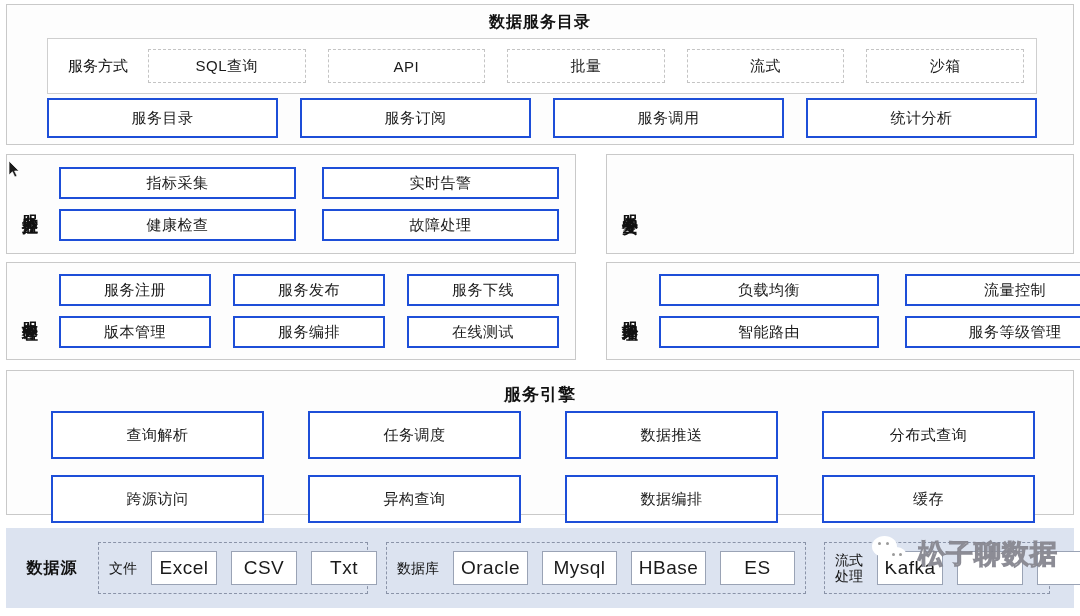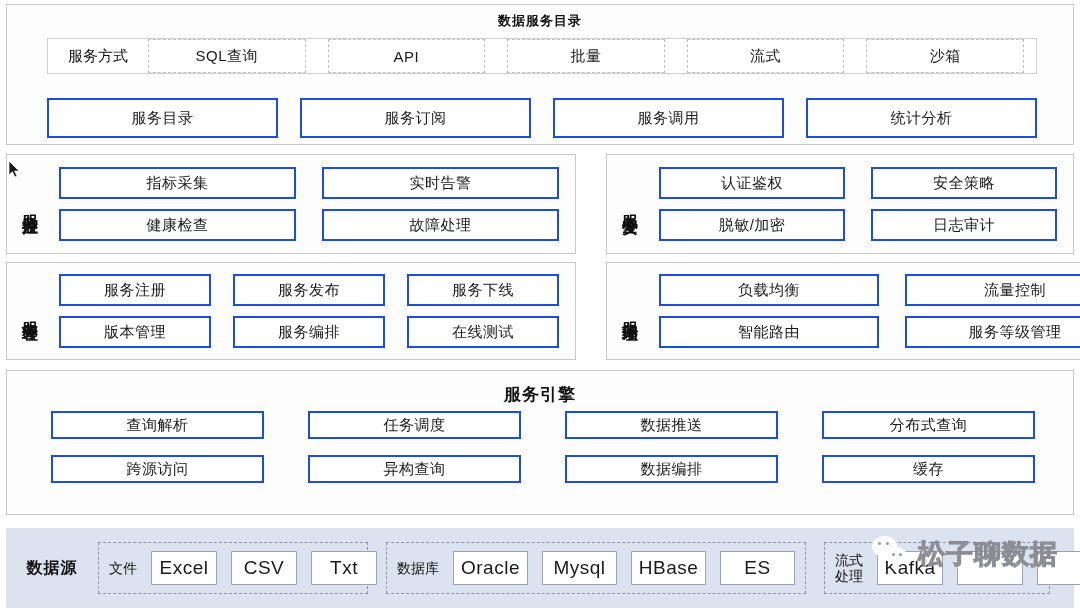--- a/index.html
+++ b/index.html
@@ -43,31 +43,31 @@
 
   
   #catalog {
     left: 6px;
     top: 4px;
     width: 1068px;
     height: 141px;
   }
   #catalog .title {
     text-align: center;
-    font-size: 13px;
+    font-size: 16px;
     font-weight: bold;
     margin-top: 7px;
     letter-spacing: 1px;
   }
   #mode-row {
     position: absolute;
     left: 40px;
     top: 33px;
     width: 990px;
-    height: 36px;
+    height: 56px;
     border: 1px solid #cfcfcf;
     background: #fff;
     box-sizing: border-box;
     display: flex;
     align-items: center;
   }
   #mode-row .mode-label {
     width: 100px;
     text-align: center;
     font-size: 15px;
@@ -153,21 +153,21 @@
   }
   #engine-grid {
     position: absolute;
     left: 44px;
     top: 40px;
     width: 984px;
     display: grid;
     grid-template-columns: repeat(4, 1fr);
     gap: 16px 44px;
   }
-  #engine-grid .cell { height: 28px; }
+  #engine-grid .cell { height: 48px; }
 
   
   #source-bar {
     position: absolute;
     left: 6px;
     top: 528px;
     width: 1068px;
     height: 80px;
     background: #dce3f0;
     display: flex;
@@ -297,26 +297,20 @@
     <div class="quad-grid">
       <div class="cell">指标采集</div>
       <div class="cell">实时告警</div>
       <div class="cell">健康检查</div>
       <div class="cell">故障处理</div>
     </div>
   </div>
 
   <div class="panel quad" id="sec">
     <div class="vlabel">服务安全</div>
-    <div class="quad-grid">
-      <div class="cell">认证鉴权</div>
-      <div class="cell">安全策略</div>
-      <div class="cell">脱敏/加密</div>
-      <div class="cell">日志审计</div>
-    </div>
   </div>
 
   <div class="panel quad" id="mgmt">
     <div class="vlabel">服务管理</div>
     <div class="quad-grid">
       <div class="cell">服务注册</div>
       <div class="cell">服务发布</div>
       <div class="cell">服务下线</div>
       <div class="cell">版本管理</div>
       <div class="cell">服务编排</div>

